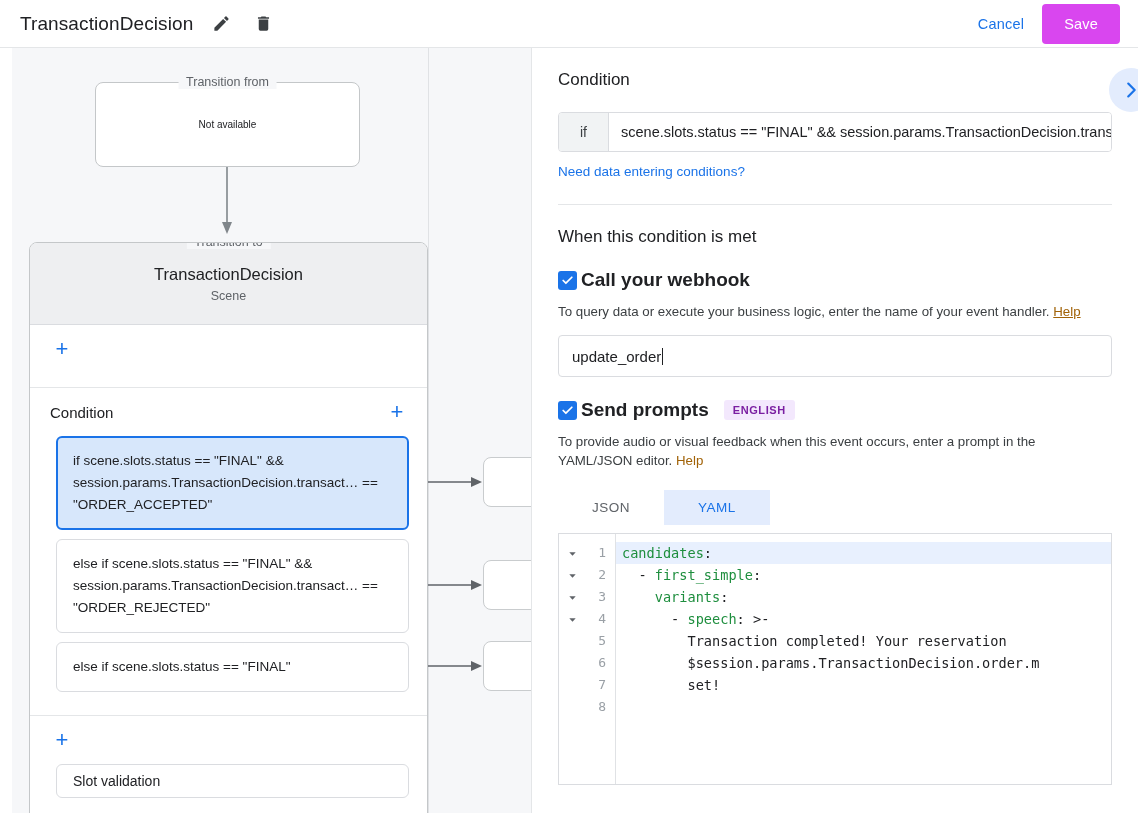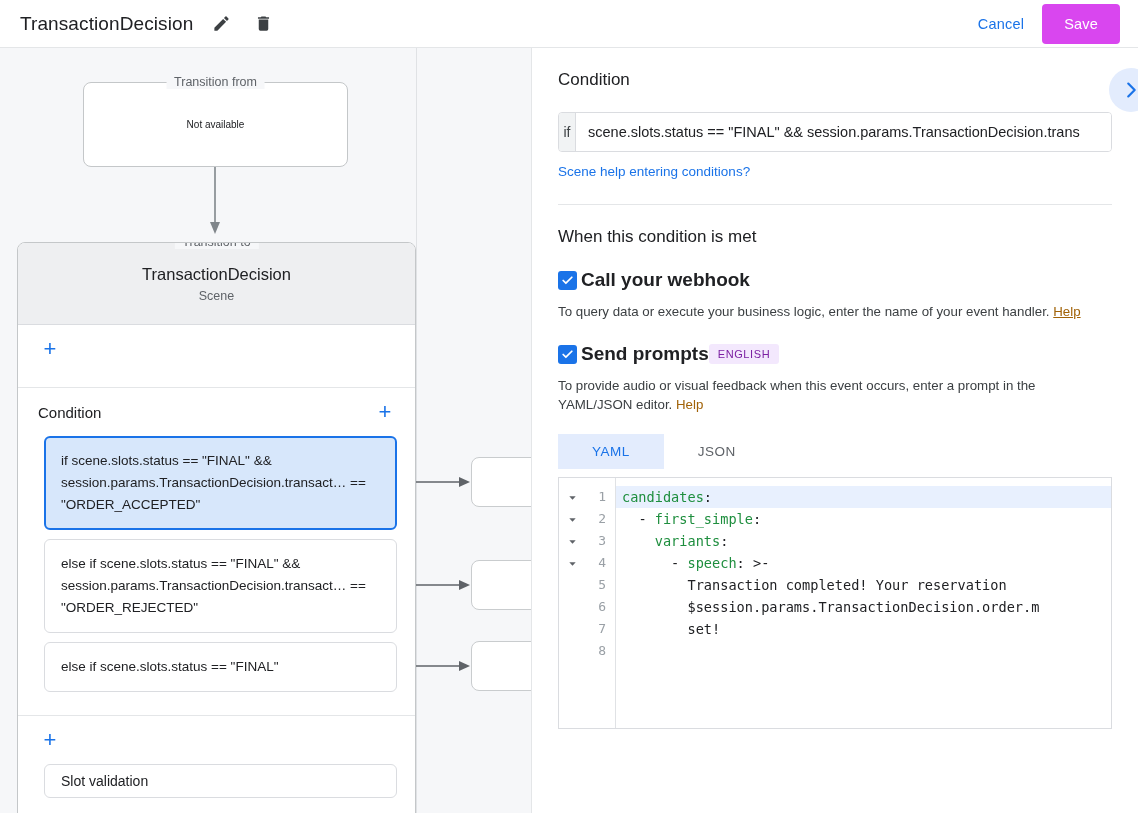--- a/index.html
+++ b/index.html
@@ -43,21 +43,21 @@
   #save-button {
     background: #d946ef; color: #fff;
     font-size: 14.5px; font-weight: 500; letter-spacing: .2px;
     border: none; border-radius: 4px;
     padding: 0 22px; height: 40px; margin-right: 18px;
     cursor: pointer; font-family: inherit;
   }
 
   
   #canvas {
-    position: absolute; left: 0; top: 48px;
+    position: absolute; left: 12px; top: 48px;
     width: 531px; height: 765px;
     background: #f6f7f9;
     overflow: hidden;
   }
   
   #lane-rule {
     position: absolute; left: 416px; top: 0; width: 1px; height: 765px;
     background: #e0e2e5;
   }
 
@@ -172,21 +172,21 @@
     display: flex; align-items: center; justify-content: center;
     cursor: pointer;
   }
 
   #if-row {
     display: flex; margin-top: 22px;
     border: 1px solid #dadce0; border-radius: 4px;
     height: 40px; overflow: hidden;
   }
   #if-label {
-    width: 17px; flex: none;
+    width: 50px; flex: none;
     background: #f1f3f4;
     border-right: 1px solid #dadce0;
     display: flex; align-items: center; justify-content: center;
     font-size: 14px; color: #3c4043;
   }
   #if-value {
     flex: 1; border: none; outline: none;
     padding: 0 12px; font-size: 14.5px; color: #202124;
     font-family: inherit; background: #fff;
     white-space: nowrap; overflow: hidden;
@@ -207,22 +207,23 @@
   .checkbox {
     width: 19px; height: 19px; border-radius: 3px;
     background: #1a73e8;
     display: flex; align-items: center; justify-content: center;
     cursor: pointer; flex: none;
   }
   .chk-label {
     margin-left: 4px; font-size: 19px; font-weight: bold; color: #202124;
   }
   #lang-badge {
+    margin-left: 15px;
     background: #f3e8fd; color: #7b1fa2;
-    font-size: 11px; font-weight: normal; letter-spacing: .6px;
+    font-size: 11px; font-weight: bold; letter-spacing: .6px;
     padding: 4px 9px; border-radius: 3px;
   }
   .helper-text {
     margin-top: 11px; font-size: 13.3px; color: #3c4043; line-height: 19px;
   }
   .inline-link { color: #a16207; text-decoration: underline; cursor: pointer; }
   .inline-link.plain { text-decoration: none; }
 
   #webhook-input {
     margin-top: 14px; width: 100%; height: 42px;
@@ -374,21 +375,21 @@
       <svg width="22" height="22" viewBox="0 0 24 24" fill="none" stroke="#1a73e8" stroke-width="2.4" stroke-linecap="round" stroke-linejoin="round">
         <polyline points="9 5 16 12 9 19"></polyline>
       </svg>
     </div>
 
     <div id="if-row">
       <div id="if-label">if</div>
       <div id="if-value">scene.slots.status == "FINAL" &amp;&amp; session.params.TransactionDecision.trans</div>
     </div>
 
-    <a id="cond-help-link">Scene help entering conditions?</a>
+    <a id="cond-help-link">Need data entering conditions?</a>
 
     <div id="panel-divider"></div>
   </div>
 
   <div id="panel-body">
     <div id="met-heading">When this condition is met</div>
 
     <div class="chk-row">
       <div class="checkbox">
         <svg width="13" height="13" viewBox="0 0 24 24" fill="none" stroke="#ffffff" stroke-width="3.2" stroke-linecap="round" stroke-linejoin="round">
@@ -396,39 +397,43 @@
         </svg>
       </div>
       <div class="chk-label">Call your webhook</div>
     </div>
 
     <div class="helper-text">
       <span>To query data or execute your business logic, enter the name of your event handler.</span>
       <a class="inline-link">Help</a>
     </div>
 
+    <div id="webhook-input">
+      <span>update_order</span>
+        <span class="caret"></span>
+    </div>
 
     <div class="chk-row">
       <div class="checkbox">
         <svg width="13" height="13" viewBox="0 0 24 24" fill="none" stroke="#ffffff" stroke-width="3.2" stroke-linecap="round" stroke-linejoin="round">
           <polyline points="20 6 9 17 4 12"></polyline>
         </svg>
       </div>
       <div class="chk-label">Send prompts</div>
       <div id="lang-badge">ENGLISH</div>
     </div>
 
     <div class="helper-text">
       <span>To provide audio or visual feedback when this event occurs, enter a prompt in the YAML/JSON editor.</span>
       <a class="inline-link plain">Help</a>
     </div>
 
     <div id="editor-tabs">
+      <div class="editor-tab">JSON</div>
       <div class="editor-tab active">YAML</div>
-      <div class="editor-tab">JSON</div>
     </div>
 
     <div id="editor">
       <div id="fold-col">
           <div class="fold-cell">
             <svg width="11" height="11" viewBox="0 0 24 24" fill="#5f6368">
               <polygon points="5,9 19,9 12,17"></polygon>
             </svg>
           </div>
           <div class="fold-cell">

